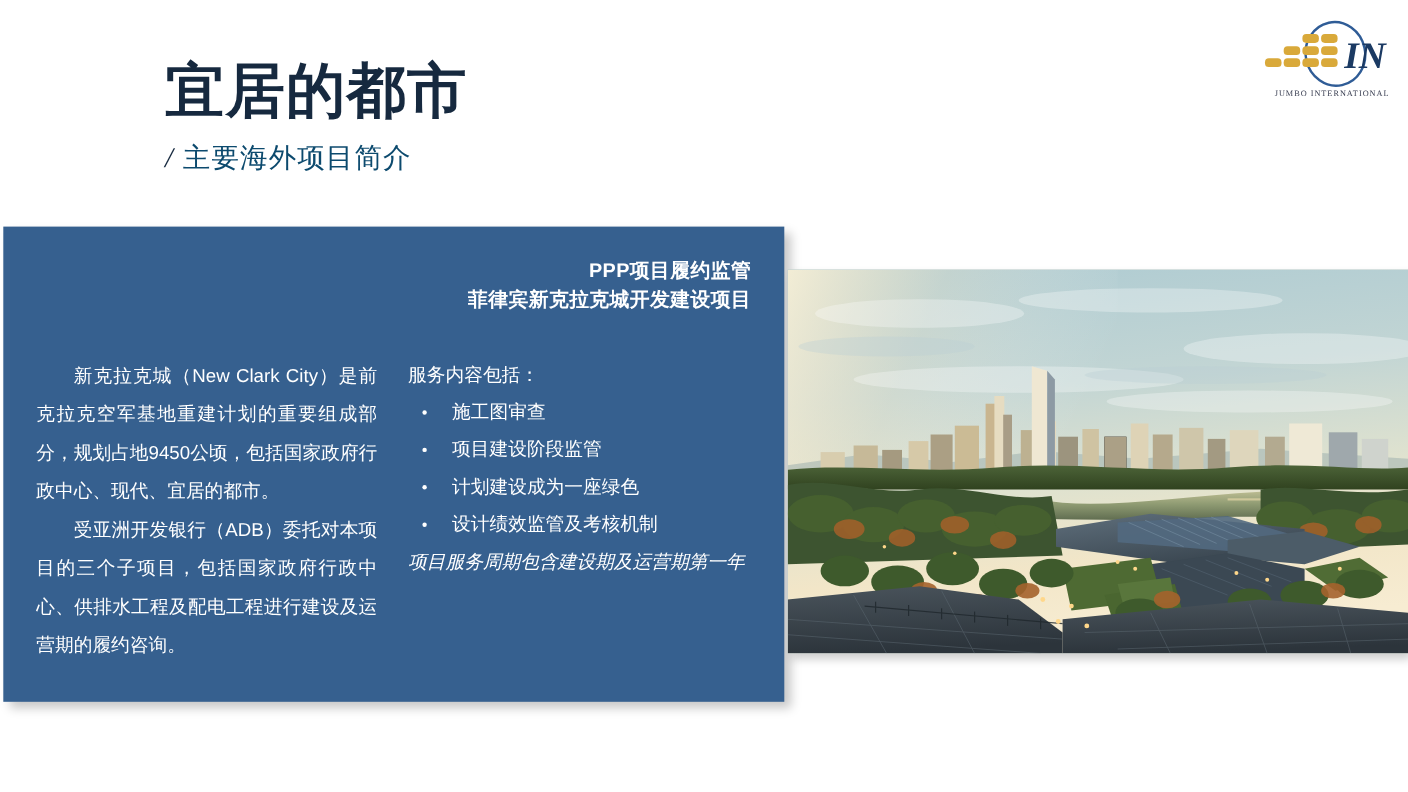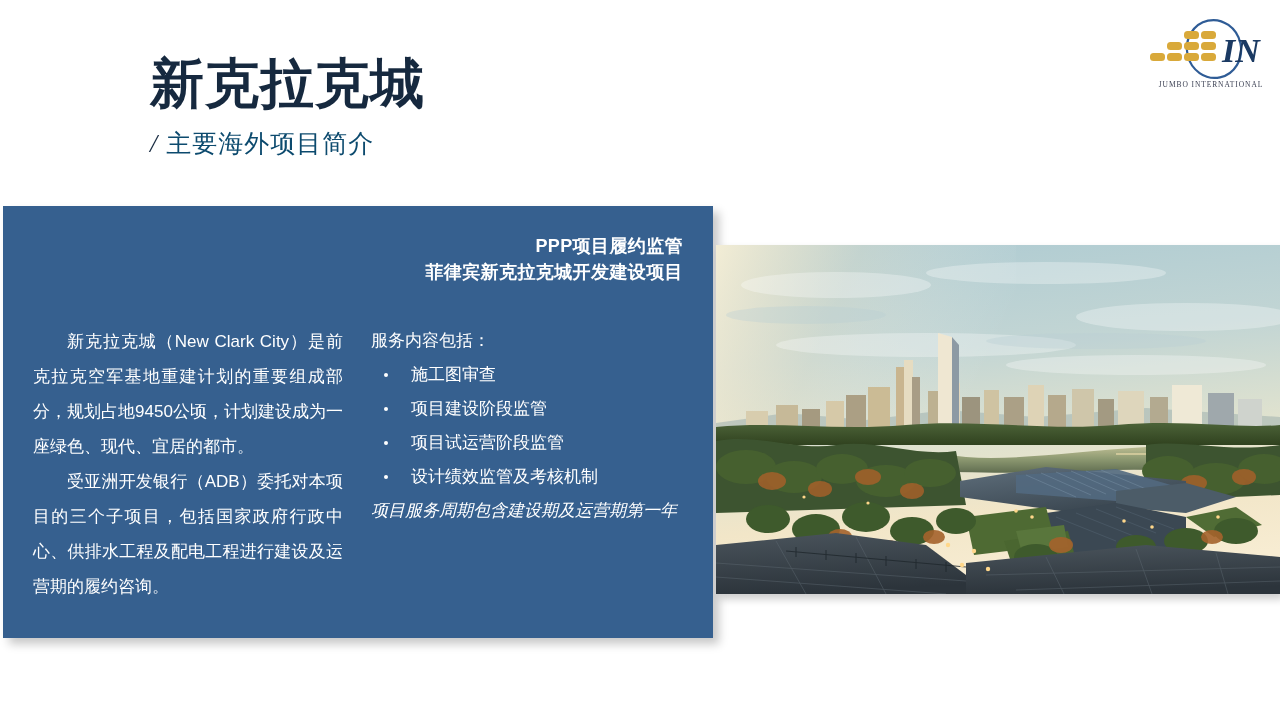--- a/index.html
+++ b/index.html
@@ -189,21 +189,21 @@
     width: 564px;
     height: 349px;
   }
 </style>
 </head>
 <body>
 
 <div class="slide">
 
   <div class="header">
-    <div class="page-title">新克拉克城</div>
+    <div class="page-title">宜居的都市</div>
     <div class="subtitle-row">
       <span class="subtitle-slash">/</span>
       <span class="subtitle-text">主要海外项目简介</span>
     </div>
   </div>
 
   <div class="logo">
     <div class="logo-mark">
       <svg viewBox="0 0 126 62" xmlns="http://www.w3.org/2000/svg">
         <ellipse cx="66" cy="31" rx="27" ry="29" fill="none" stroke="#2f5c96" stroke-width="2.2" transform="rotate(-12 66 31)"></ellipse>
@@ -227,38 +227,38 @@
   <div class="card">
 
     <div class="card-heading">
       <span>PPP项目履约监管</span>
       <span class="line2">菲律宾新克拉克城开发建设项目</span>
     </div>
 
     <div class="card-columns">
 
       <div class="col col-left">
-        <p>新克拉克城（New Clark City）是前克拉克空军基地重建计划的重要组成部分，规划占地9450公顷，计划建设成为一座绿色、现代、宜居的都市。</p>
+        <p>新克拉克城（New Clark City）是前克拉克空军基地重建计划的重要组成部分，规划占地9450公顷，包括国家政府行政中心、现代、宜居的都市。</p>
         <p>受亚洲开发银行（ADB）委托对本项目的三个子项目，包括国家政府行政中心、供排水工程及配电工程进行建设及运营期的履约咨询。</p>
       </div>
 
       <div class="col col-right">
         <p class="lead">服务内容包括：</p>
         <ul class="bullets">
           <li>
             <span class="dot"></span>
             <span>施工图审查</span>
           </li>
           <li>
             <span class="dot"></span>
             <span>项目建设阶段监管</span>
           </li>
           <li>
             <span class="dot"></span>
-            <span>项目试运营阶段监管</span>
+            <span>计划建设成为一座绿色</span>
           </li>
           <li>
             <span class="dot"></span>
             <span>设计绩效监管及考核机制</span>
           </li>
         </ul>
         <p class="tail">项目服务周期包含建设期及运营期第一年</p>
       </div>
 
     </div>

